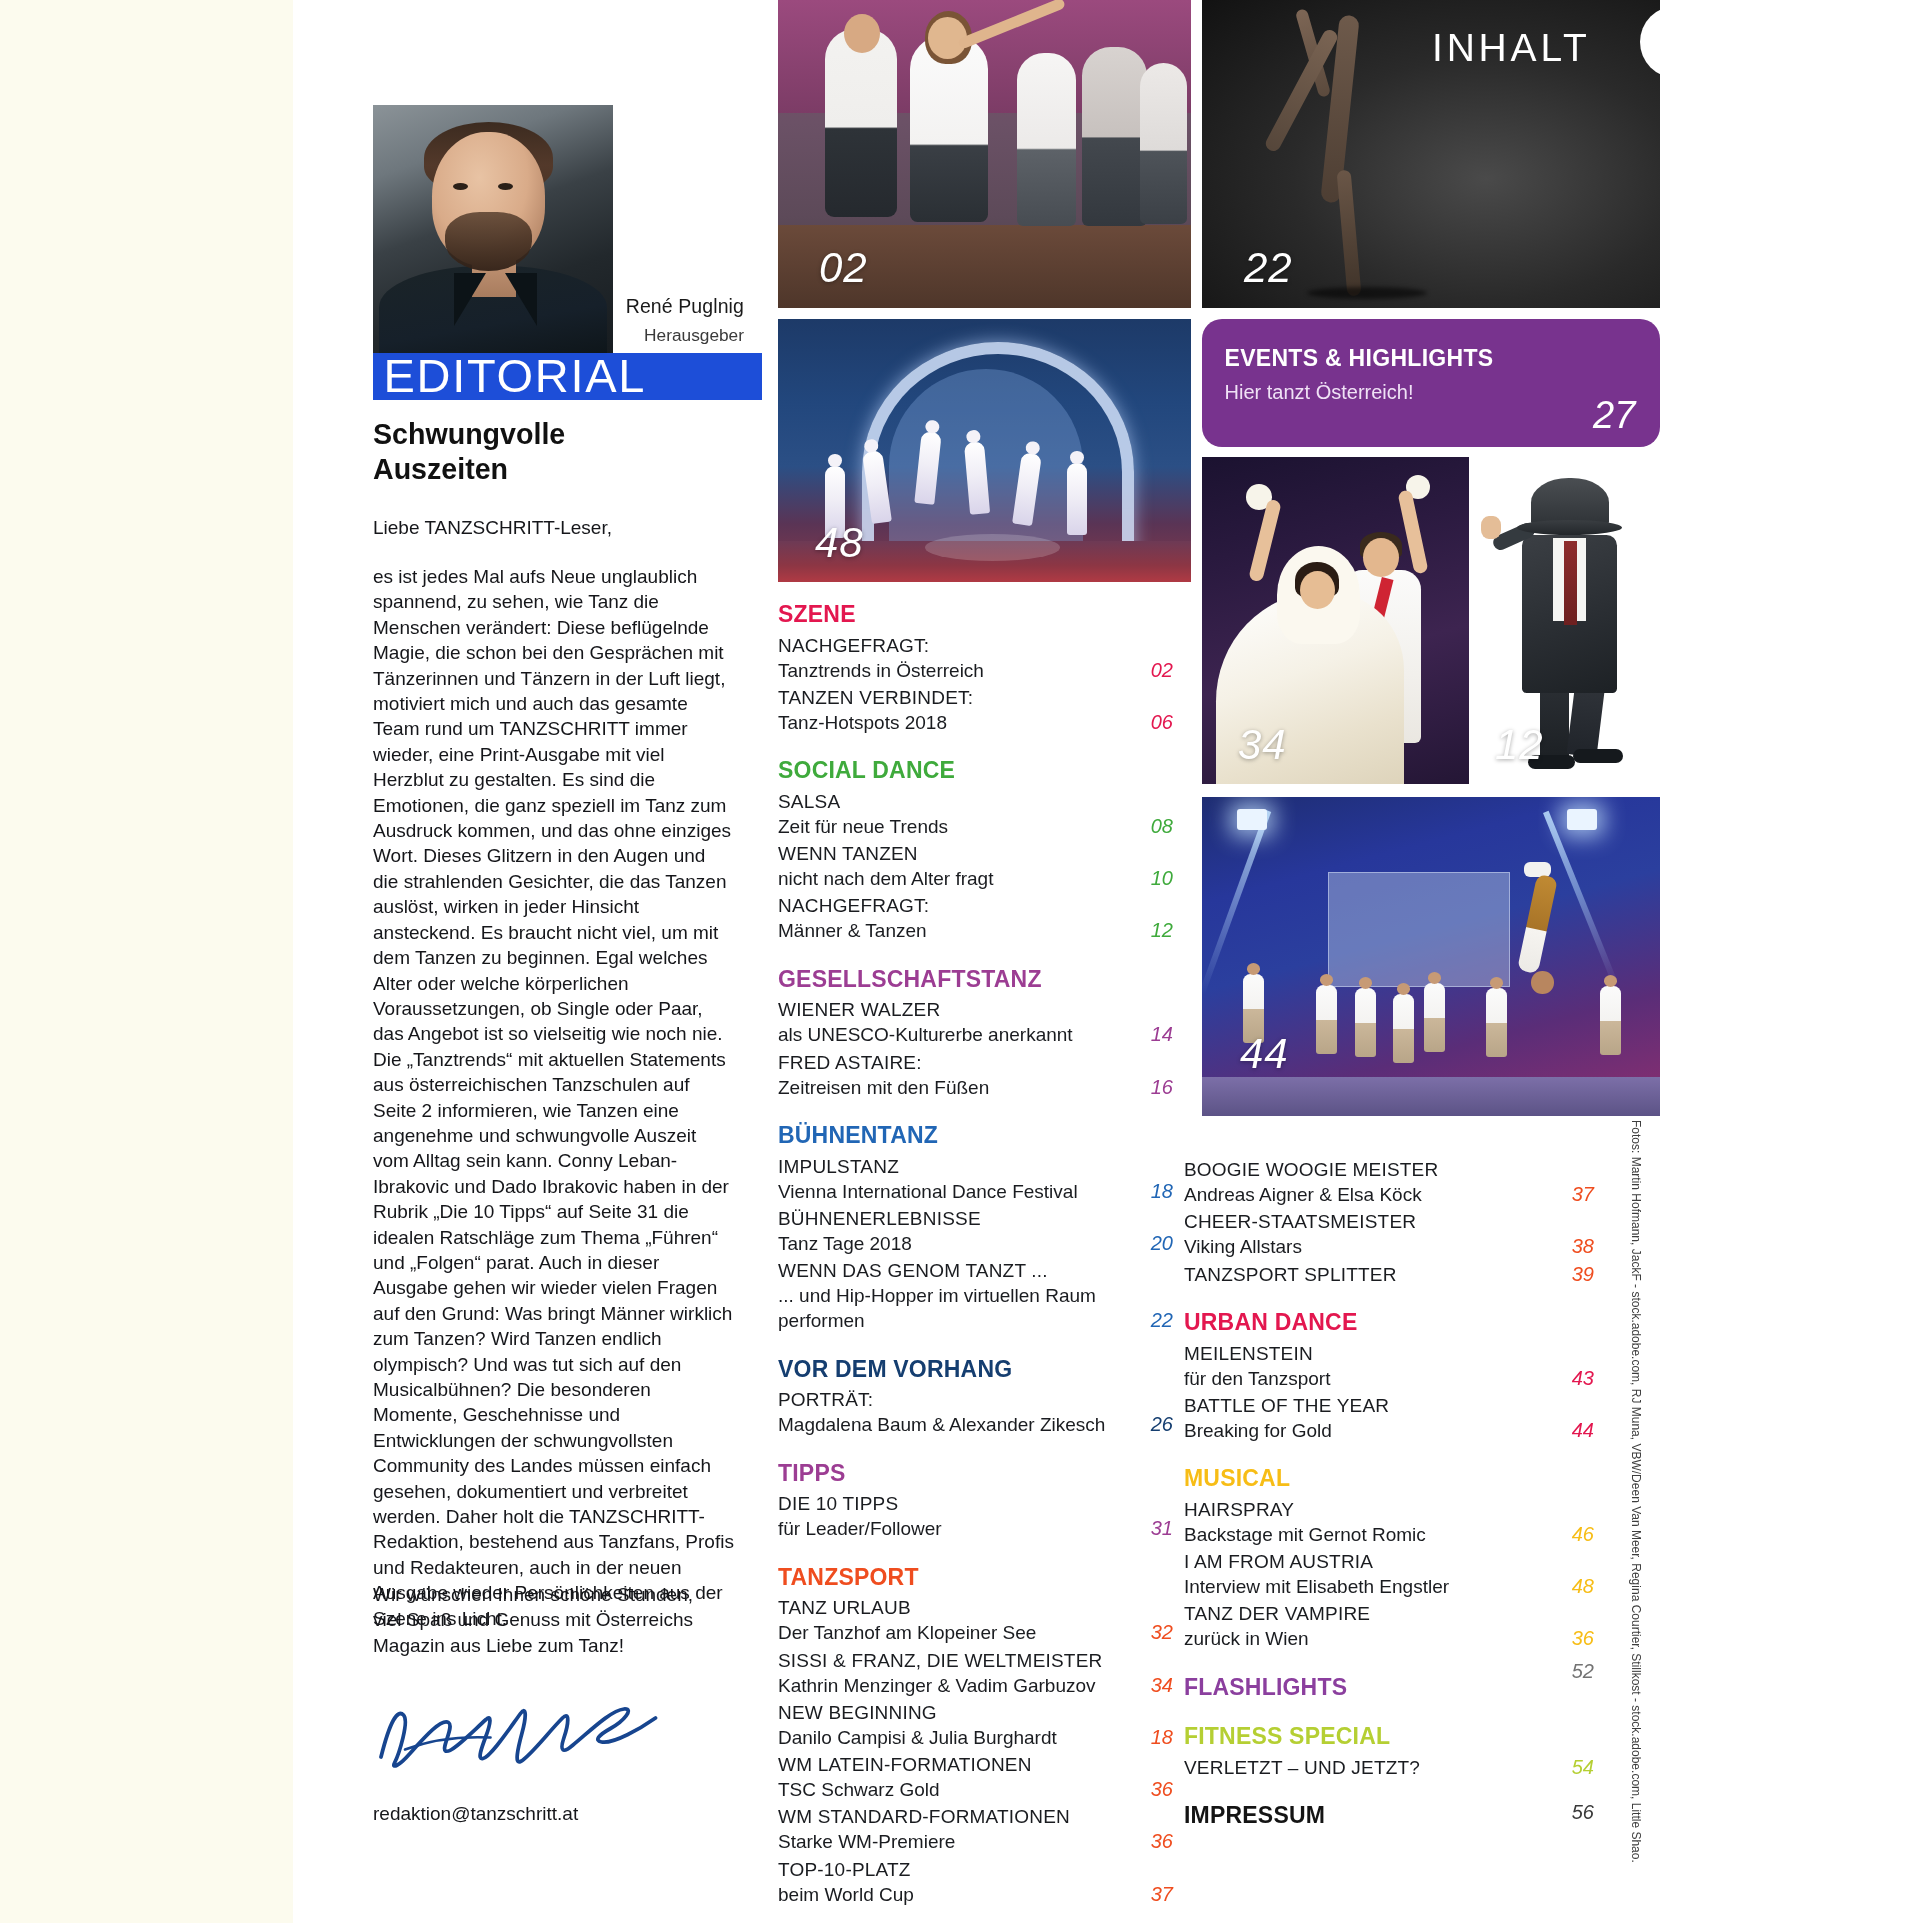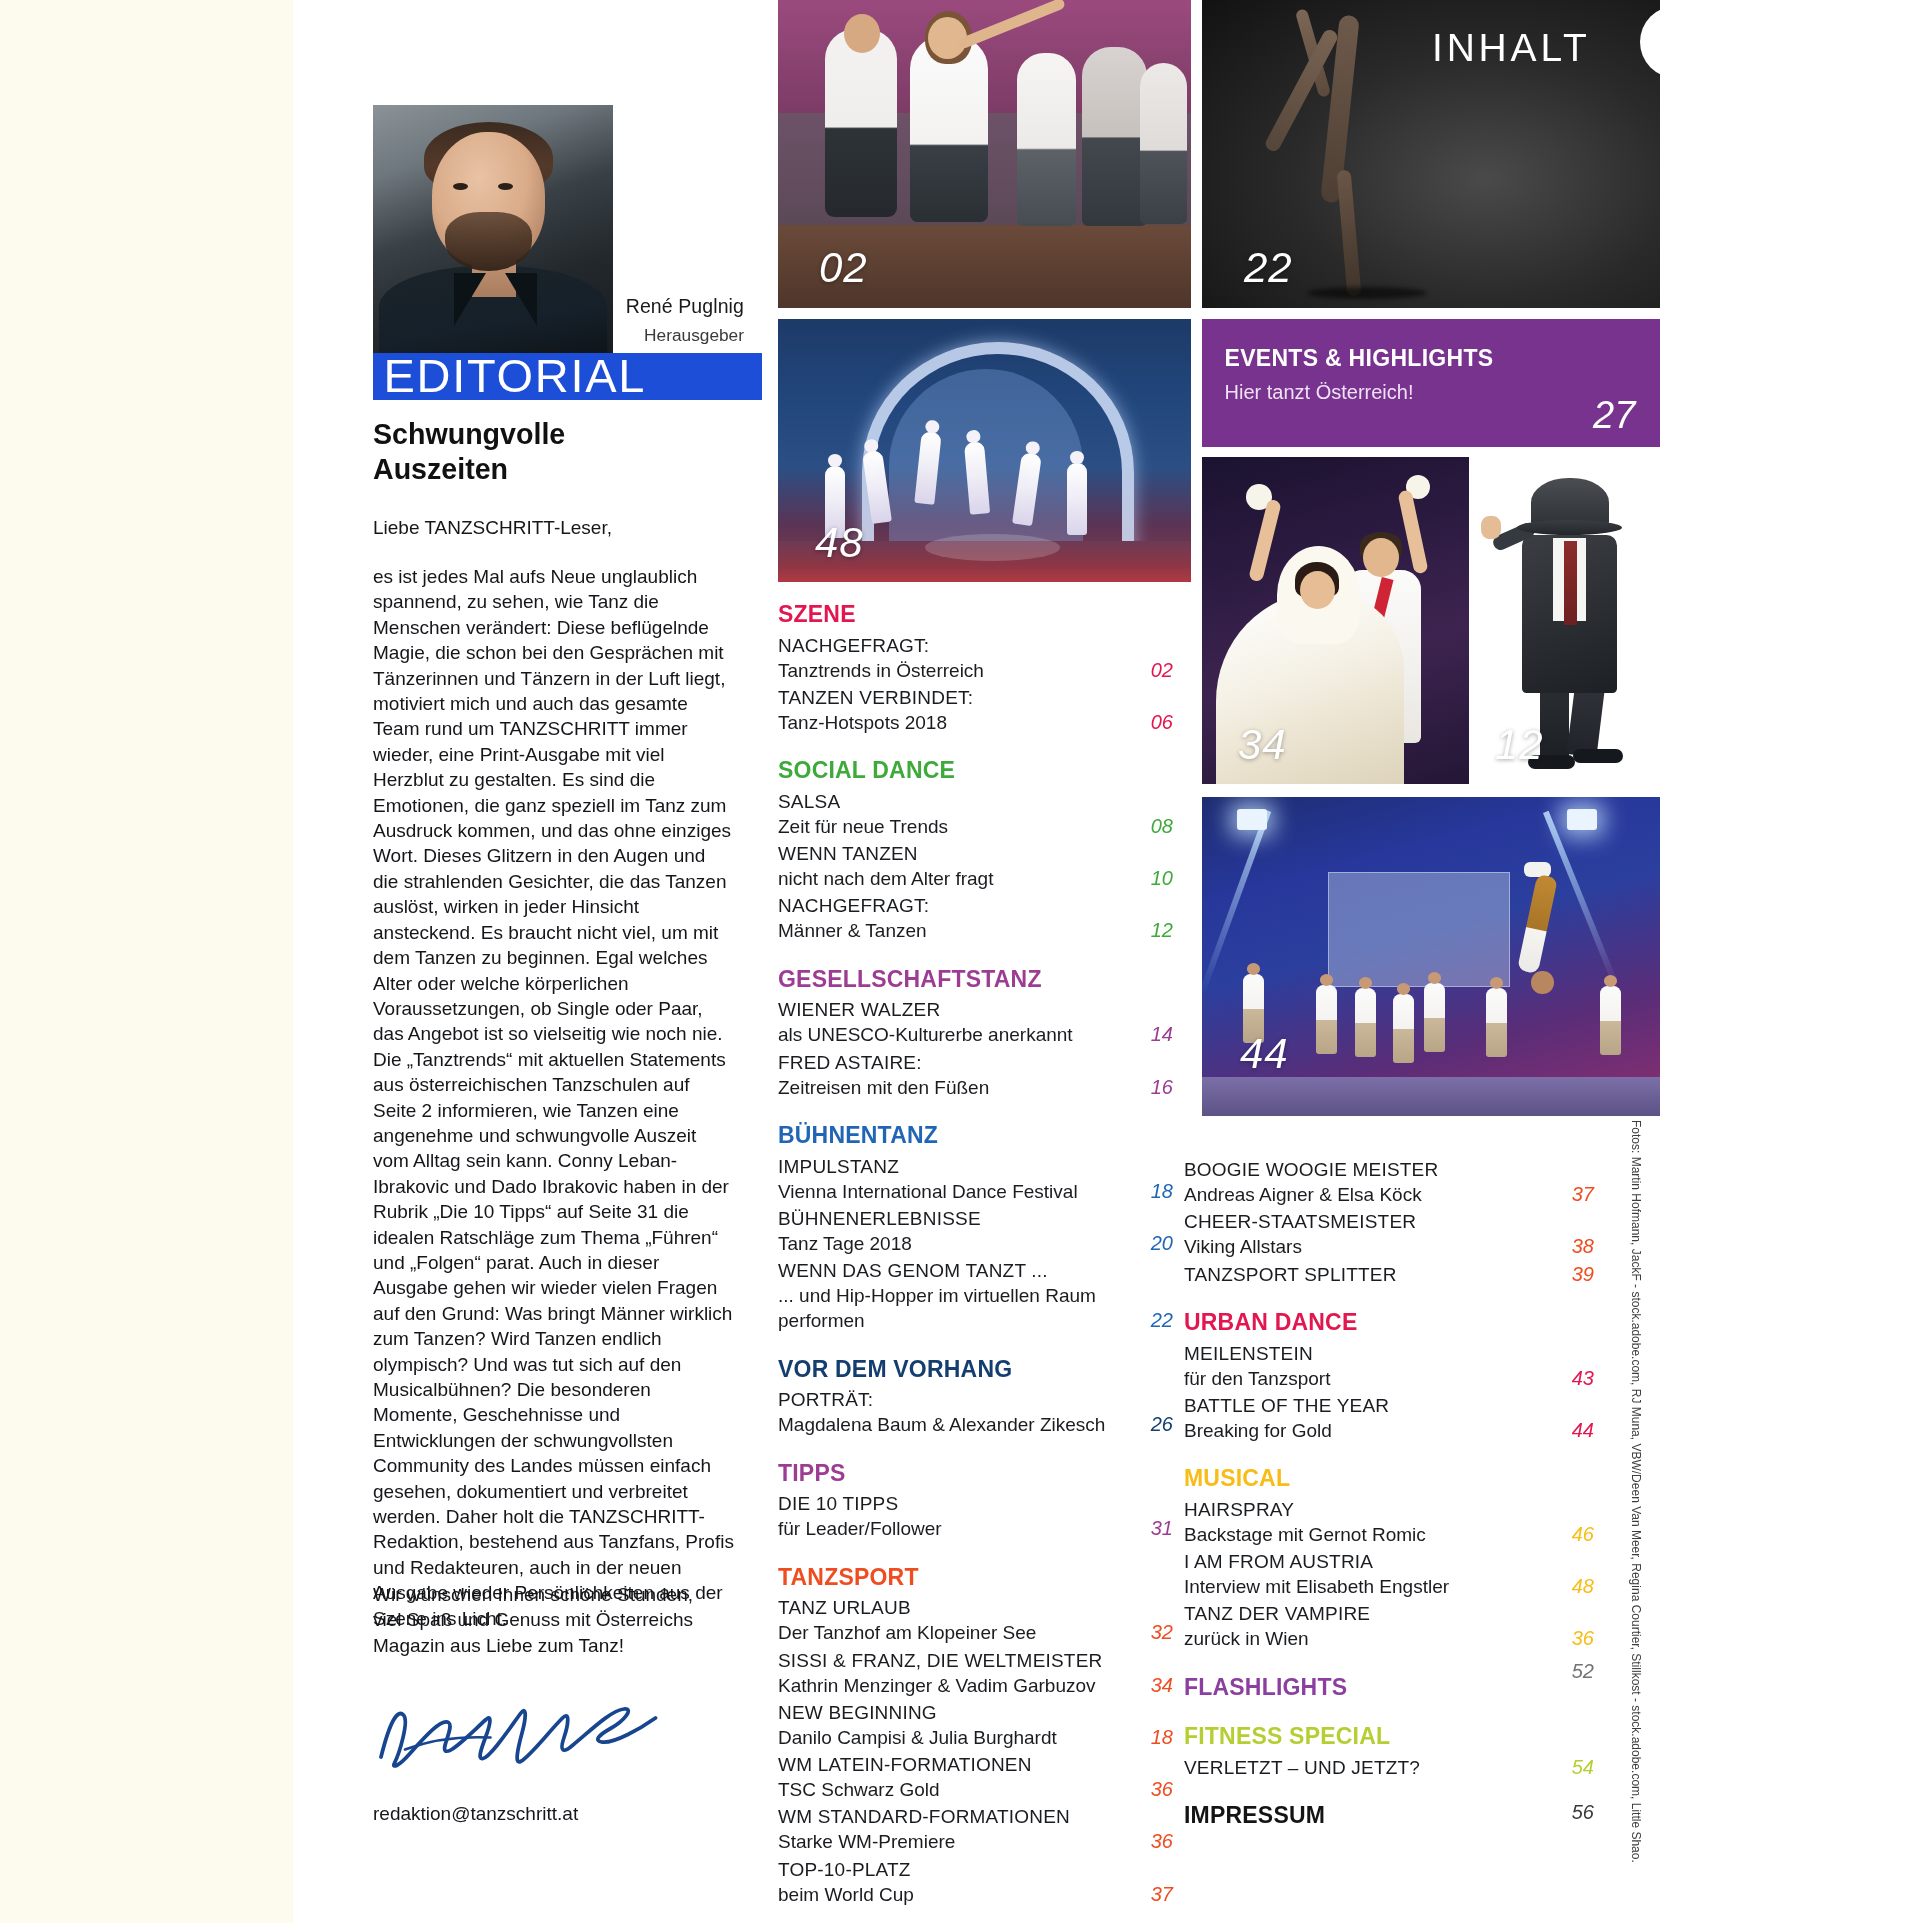--- a/index.html
+++ b/index.html
@@ -151,20 +151,21 @@
   .dancer48 .hd{position:absolute;left:3px;top:-12px;width:13.5px;height:12.8px;border-radius:50%;background:#f4f2f8;}
   #photo-48 .floor{position:absolute;left:0;top:222px;width:413px;height:41px;
     background:linear-gradient(180deg,#6d3a55,#8d3644 60%,#b03a44 100%);}
   #photo-48 .spot{position:absolute;left:147px;top:215px;width:135px;height:27px;border-radius:50%;background:rgba(255,255,255,.18);}
   #photo-48-num{left:815px;top:519px;}
 
   
   #events-box{
     position:absolute;left:1202px;top:319px;width:458px;height:128px;
     background:#78338e;
+    border-radius:20px;
   }
   #events-title{position:absolute;left:22.5px;top:26px;font-size:23px;font-weight:bold;color:#fff;letter-spacing:0.3px;}
   #events-sub{position:absolute;left:22.5px;top:62px;font-size:20px;color:#f0e2f6;font-weight:300;}
   #events-num{position:absolute;left:391px;top:75px;font-size:38px;font-style:italic;font-weight:300;color:#fff;text-align:right;}
 
   
   #photo-34{left:1202px;top:457px;width:267px;height:327px;
     background:linear-gradient(165deg,#1b1230 0%,#2b1a40 30%,#3d2450 60%,#241635 100%);}
   #photo-34 .gown{position:absolute;left:13.5px;top:135px;width:188px;height:195px;border-radius:56% 40% 0 0;
     background:linear-gradient(160deg,#ffffff 0%,#f5f1e6 42%,#e9e1cd 72%,#ddd3ba 100%);}

